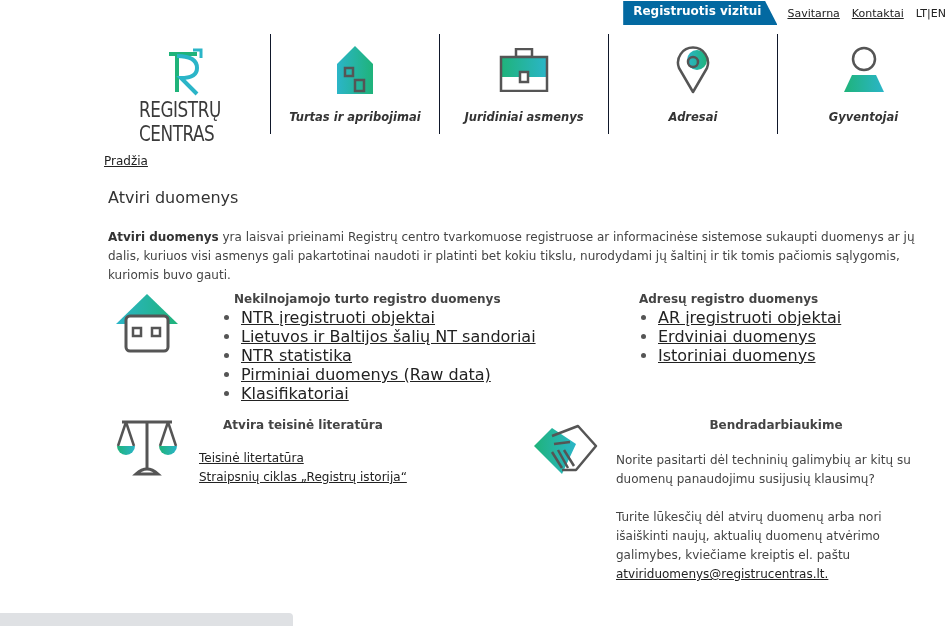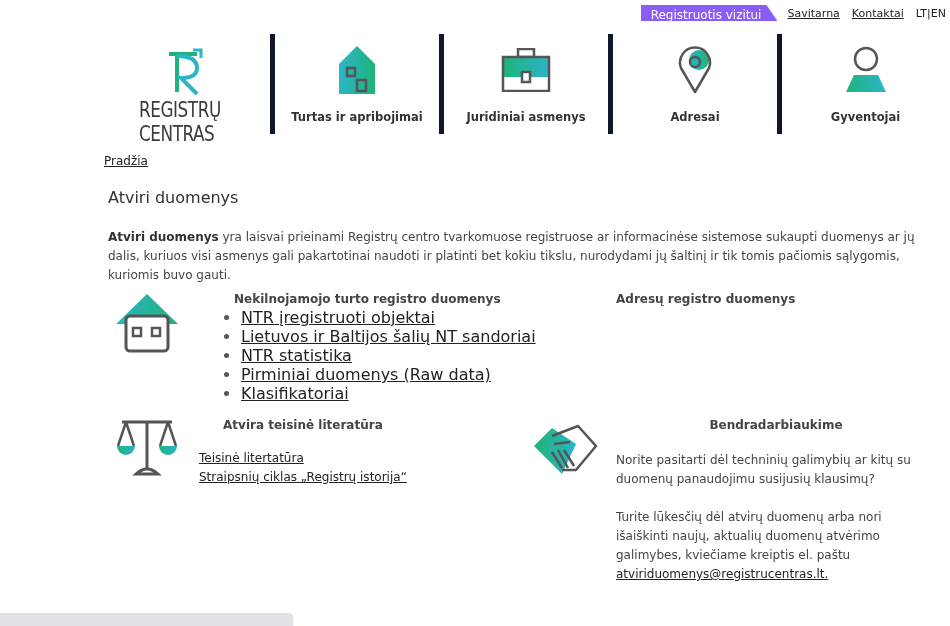--- a/index.html
+++ b/index.html
@@ -2,31 +2,31 @@
 <html><head>
 <meta charset="utf-8">
 <style>
   * { box-sizing: border-box; margin: 0; padding: 0; }
   html, body { width: 950px; height: 626px; overflow: hidden; background: #ffffff; }
   body { font-family: "DejaVu Sans", "Liberation Sans", sans-serif; color: #333; position: relative; font-size: 12px; }
   a { color: #222; text-decoration: underline; }
 
   
   .topbar { position: absolute; top: 2px; right: 0; height: 22px; display: flex; align-items: center; }
-  .register-btn { background: #8b5cf6; color: #fff; font-weight: normal; font-size: 12px; height: 16px; line-height: 20px; padding: 0 16px 0 10px; clip-path: polygon(0 0, 92% 0, 100% 100%, 0 100%); text-decoration: none; margin-right: 10px; display: inline-block; }
+  .register-btn { background: #0369a1; color: #fff; font-weight: bold; font-size: 12px; height: 24px; line-height: 20px; padding: 0 16px 0 10px; clip-path: polygon(0 0, 92% 0, 100% 100%, 0 100%); text-decoration: none; margin-right: 10px; display: inline-block; }
   .toplink { font-size: 11px; color: #222; margin-right: 12px; }
   .lang { font-size: 11px; color: #222; display: flex; margin-right: 4px; }
   .lang span { text-decoration: none; }
 
   
   .logo { position: absolute; left: 110px; top: 48px; width: 150px; height: 54px; display: flex; align-items: center; flex-direction: column; }
   .logo-mark { width: 36px; height: 50px; position: relative; }
   .logo-text { font-family: "DejaVu Sans", sans-serif; font-stretch: condensed; color: #3a3a3a; font-size: 22px; line-height: 24px; letter-spacing: -0.5px; margin-left: 4px; transform: scaleX(0.85); transform-origin: left center; }
   .nav { position: absolute; left: 270px; top: 34px; height: 100px; display: flex; }
-  .nav-item { width: 169px; height: 100px; border-left: 5px solid #0f172a; display: flex; flex-direction: column; align-items: center; justify-content: flex-start; padding-top: 10px; cursor: pointer; }
+  .nav-item { width: 169px; height: 100px; border-left: 1px solid #0f172a; display: flex; flex-direction: column; align-items: center; justify-content: flex-start; padding-top: 10px; cursor: pointer; font-style: italic; }
   .nav-item:last-child { width: 172px; }
   .nav-icon { width: 56px; height: 52px; display: flex; align-items: center; justify-content: center; }
   .nav-label { font-weight: bold; font-size: 11.5px; color: #333; margin-top: 14px; }
 
   .breadcrumb { position: absolute; left: 104px; top: 154px; font-size: 12px; }
   .page-title { position: absolute; left: 108px; top: 188px; font-size: 16px; color: #333; font-weight: normal; }
   .intro { position: absolute; left: 108px; top: 228px; width: 840px; font-size: 12px; line-height: 19px; color: #444; }
   .intro b { color: #333; }
 
   .section { position: absolute; }
@@ -146,20 +146,25 @@
     <li><a>NTR įregistruoti objektai</a></li>
     <li><a>Lietuvos ir Baltijos šalių NT sandoriai</a></li>
     <li><a>NTR statistika</a></li>
     <li><a>Pirminiai duomenys (Raw data)</a></li>
     <li><a>Klasifikatoriai</a></li>
   </ul>
 </div>
 
 <div class="section" style="left:616px; top:292px;">
   <h3>Adresų registro duomenys</h3>
+  <ul>
+    <li><a>AR įregistruoti objektai</a></li>
+    <li><a>Erdviniai duomenys</a></li>
+    <li><a>Istoriniai duomenys</a></li>
+  </ul>
 </div>
 
 <div class="section" style="left:116px; top:418px;">
   <div>
     <svg width="62" height="60" viewBox="0 0 62 60">
       <path d="M6 4 L56 4" stroke="#555" stroke-width="3"></path>
       <path d="M31 4 L31 50" stroke="#555" stroke-width="3"></path>
       <path d="M20 56 Q31 46 42 56 Z" fill="none" stroke="#555" stroke-width="3"></path>
       <path d="M10 4 L2 28 M10 4 L18 28" stroke="#555" stroke-width="2.5" fill="none"></path>
       <path d="M52 4 L44 28 M52 4 L60 28" stroke="#555" stroke-width="2.5" fill="none"></path>

